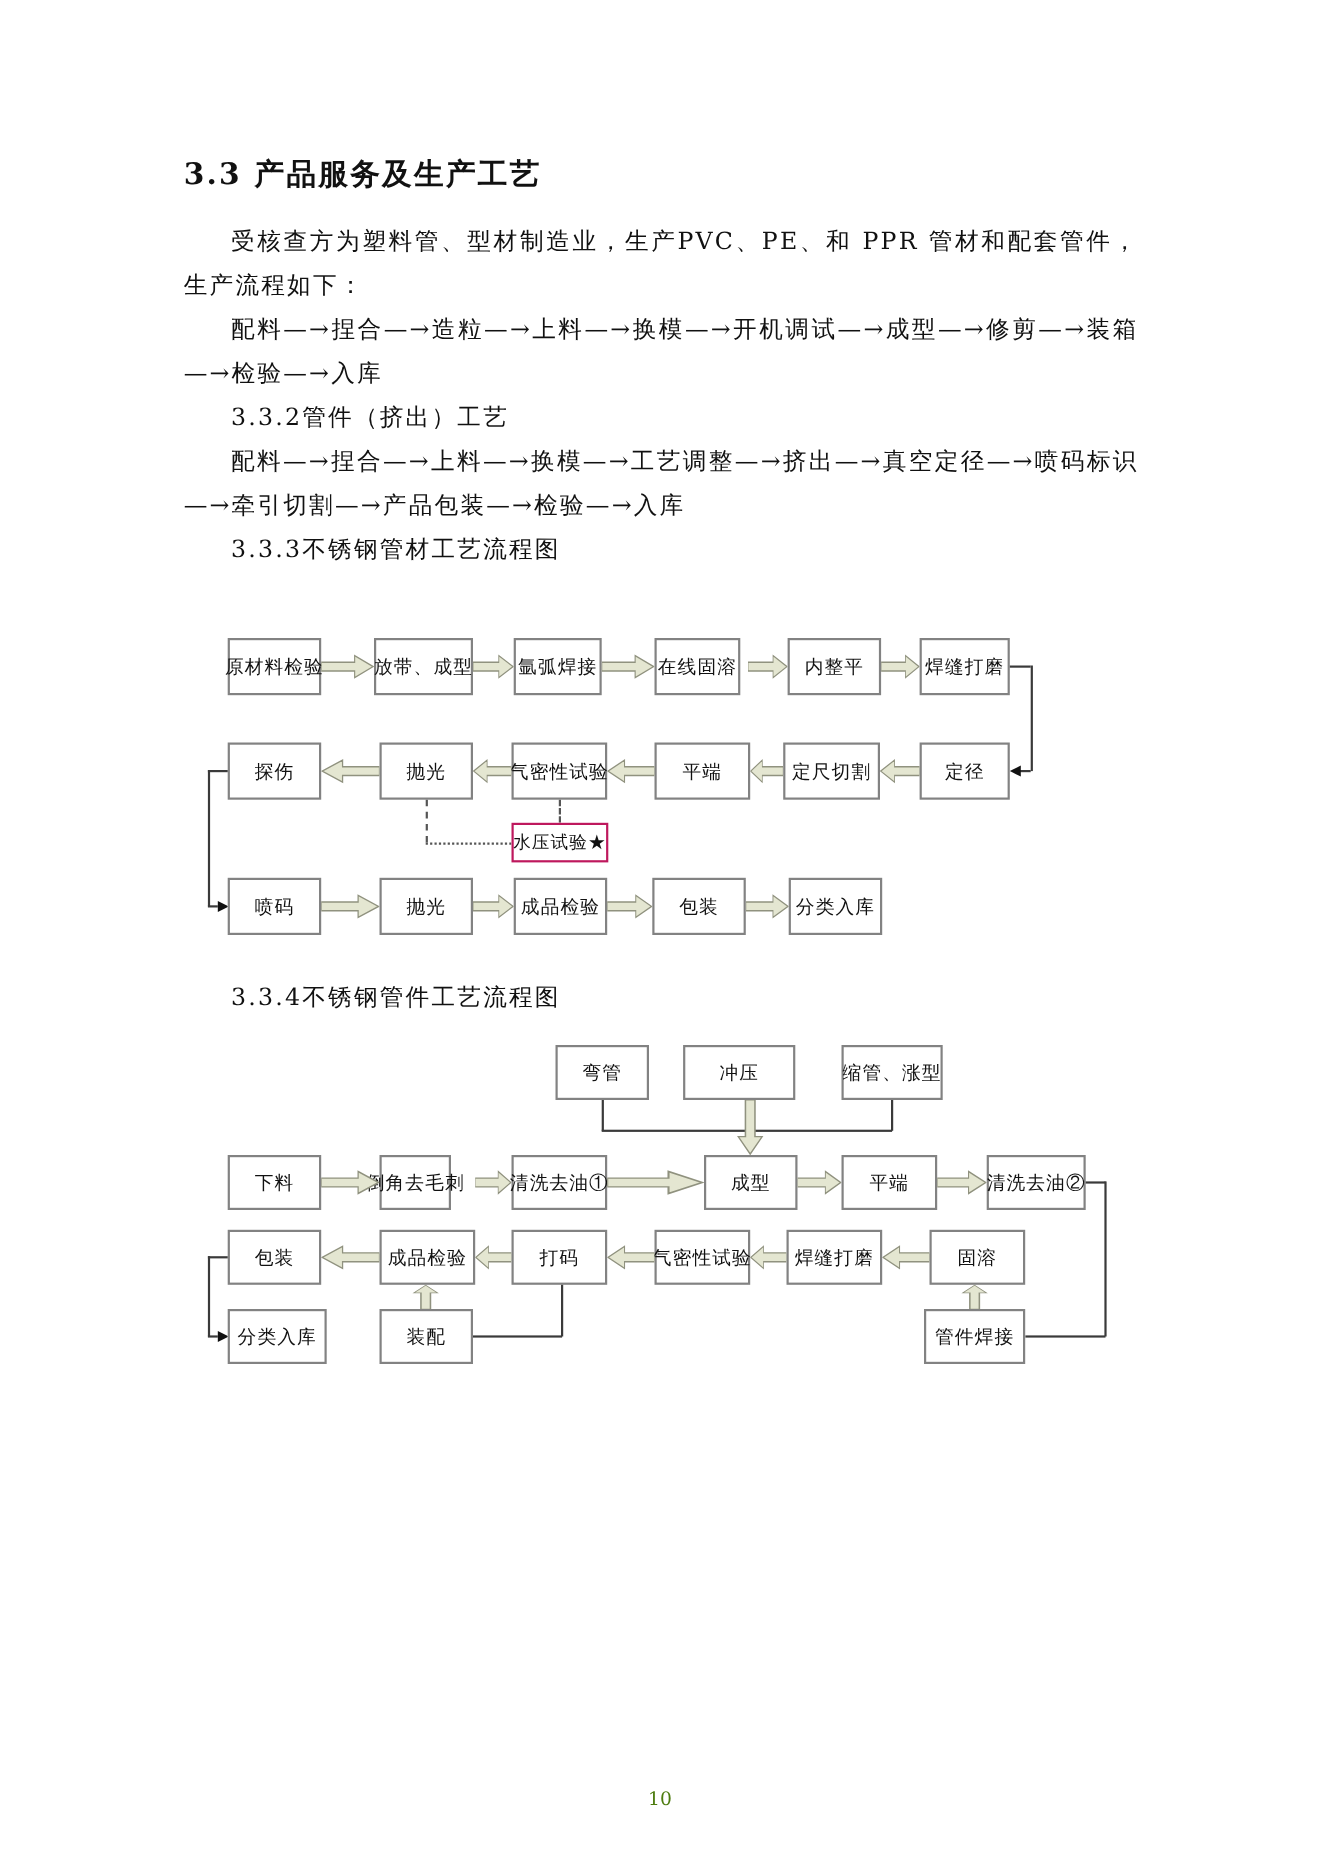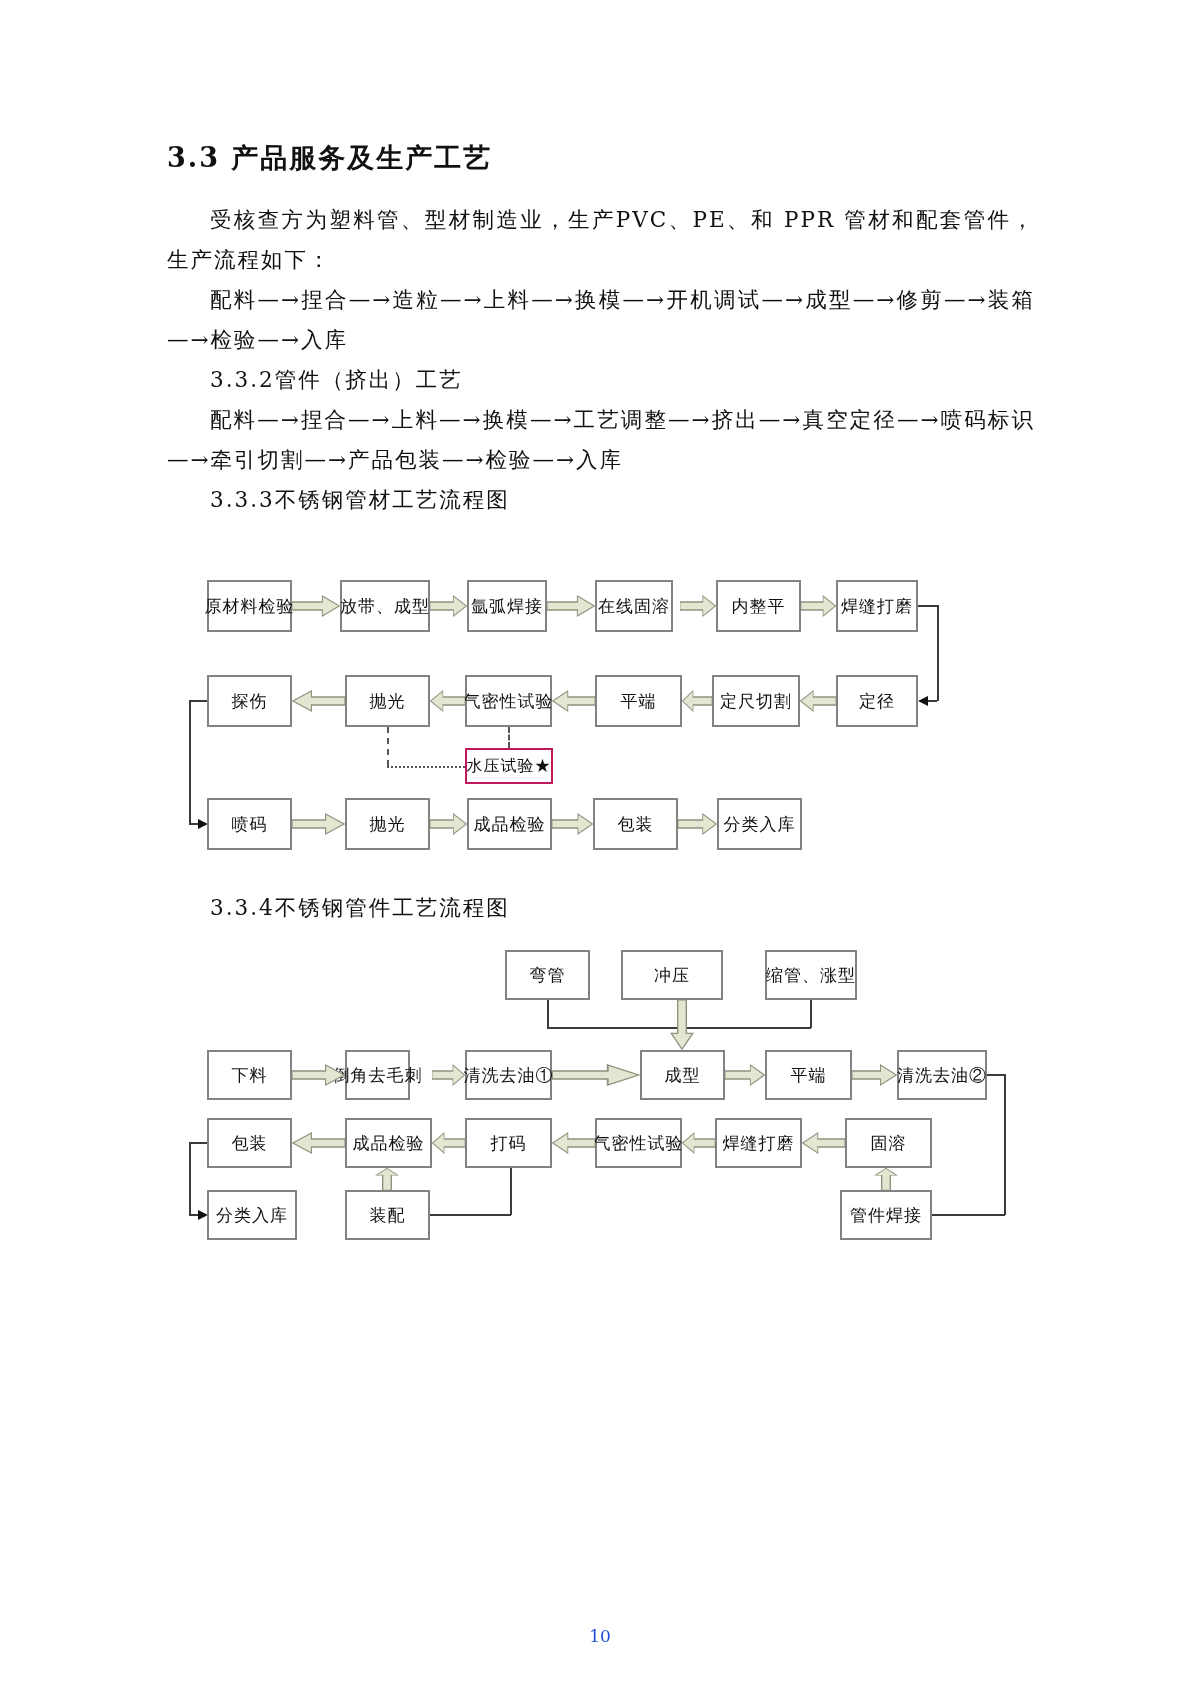--- a/index.html
+++ b/index.html
@@ -47,21 +47,21 @@
   .ba use{fill:#e4e6d1;stroke:#90927f;stroke-width:1.3;}
   .ln{position:absolute;background:#3a3a3a;}
   .lnh{height:1.5px;}
   .lnv{width:1.5px;}
   .dv{position:absolute;width:0;border-left:2px dashed #555;}
   .ddh{position:absolute;height:0;border-top:2px dotted #555;}
   .ahr{position:absolute;width:0;height:0;border-top:5px solid transparent;border-bottom:5px solid transparent;border-left:10px solid #111;}
   .ahl{position:absolute;width:0;height:0;border-top:5px solid transparent;border-bottom:5px solid transparent;border-right:10px solid #111;}
   .page-num{
     position:absolute;left:0;right:0;top:1626px;
-    text-align:center;font-size:17px;color:#1d4ed8;letter-spacing:0;
+    text-align:center;font-size:17px;color:#4d7c0f;letter-spacing:0;
   }
 </style>
 </head>
 <body>
 
 <svg width="0" height="0" style="position:absolute" aria-hidden="true">
   <defs>
     <polygon id="pa-r" points="0,8 38,8 38,2 59,12 38,22 38,16 0,16"></polygon>
     <polygon id="pa-l" points="60,8 22,8 22,2 1,12 22,22 22,16 60,16"></polygon>
     <polygon id="pa-u" points="8,60 8,20 2,20 12,1 22,20 16,20 16,60"></polygon>

